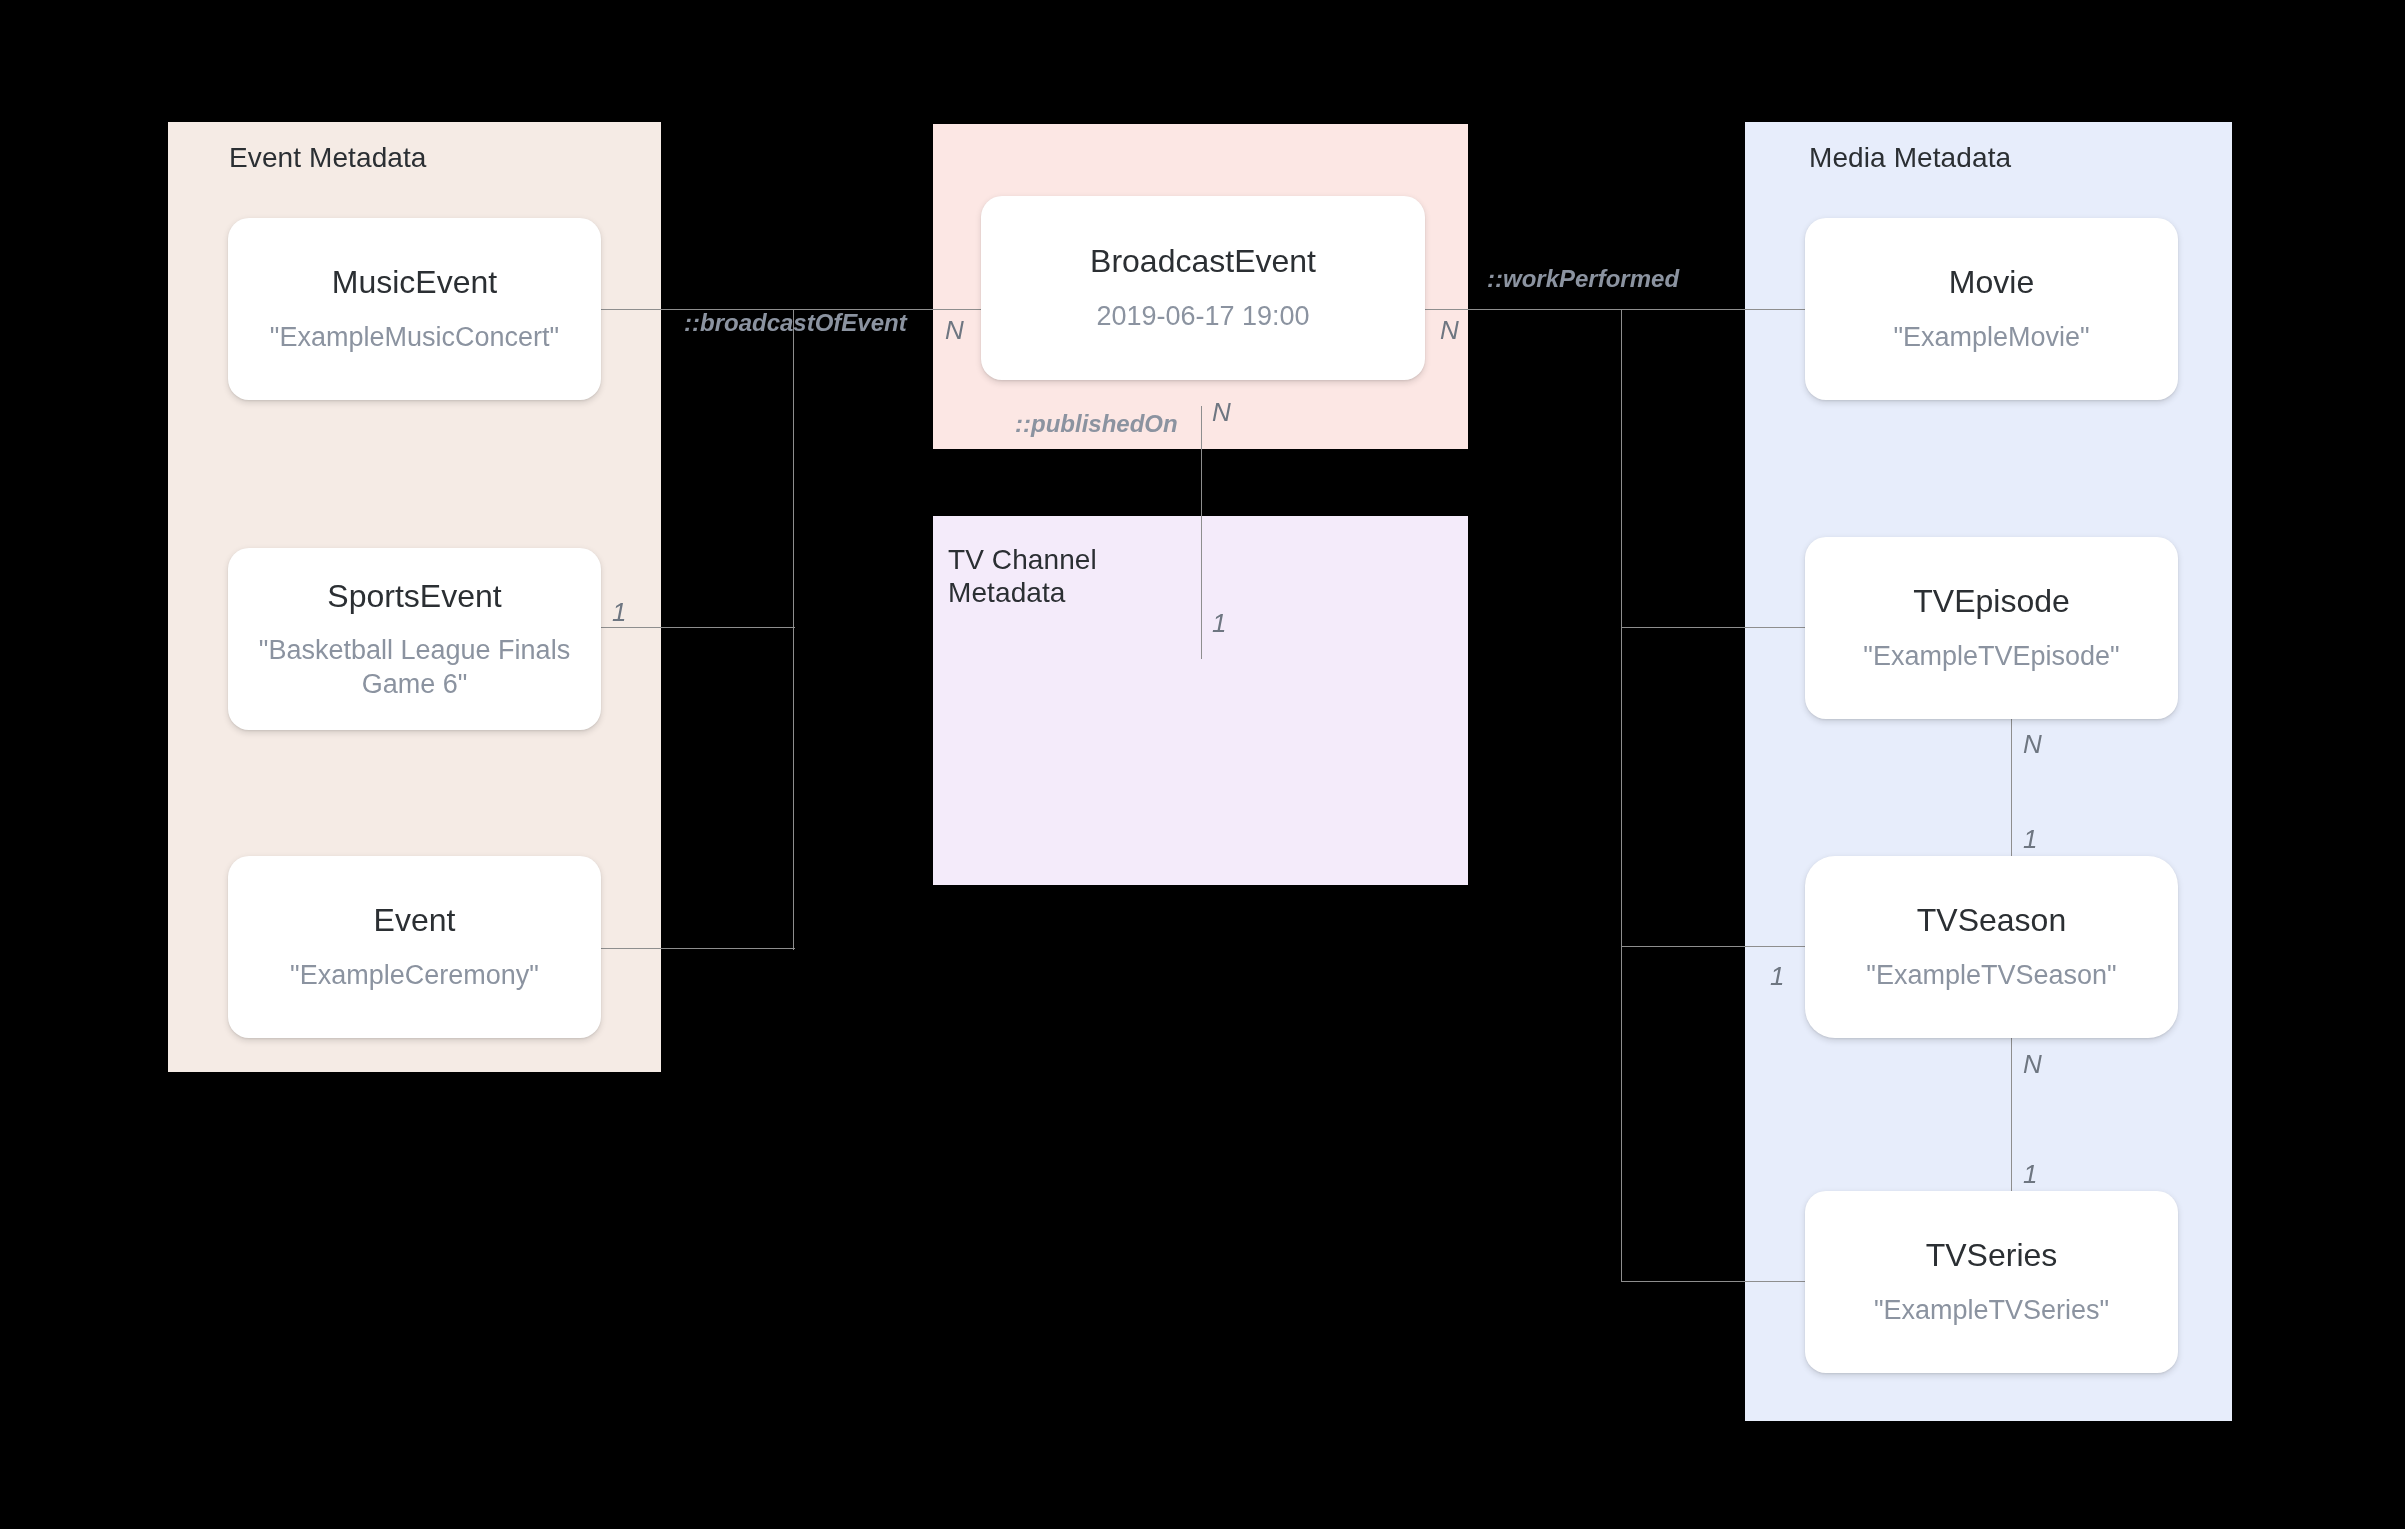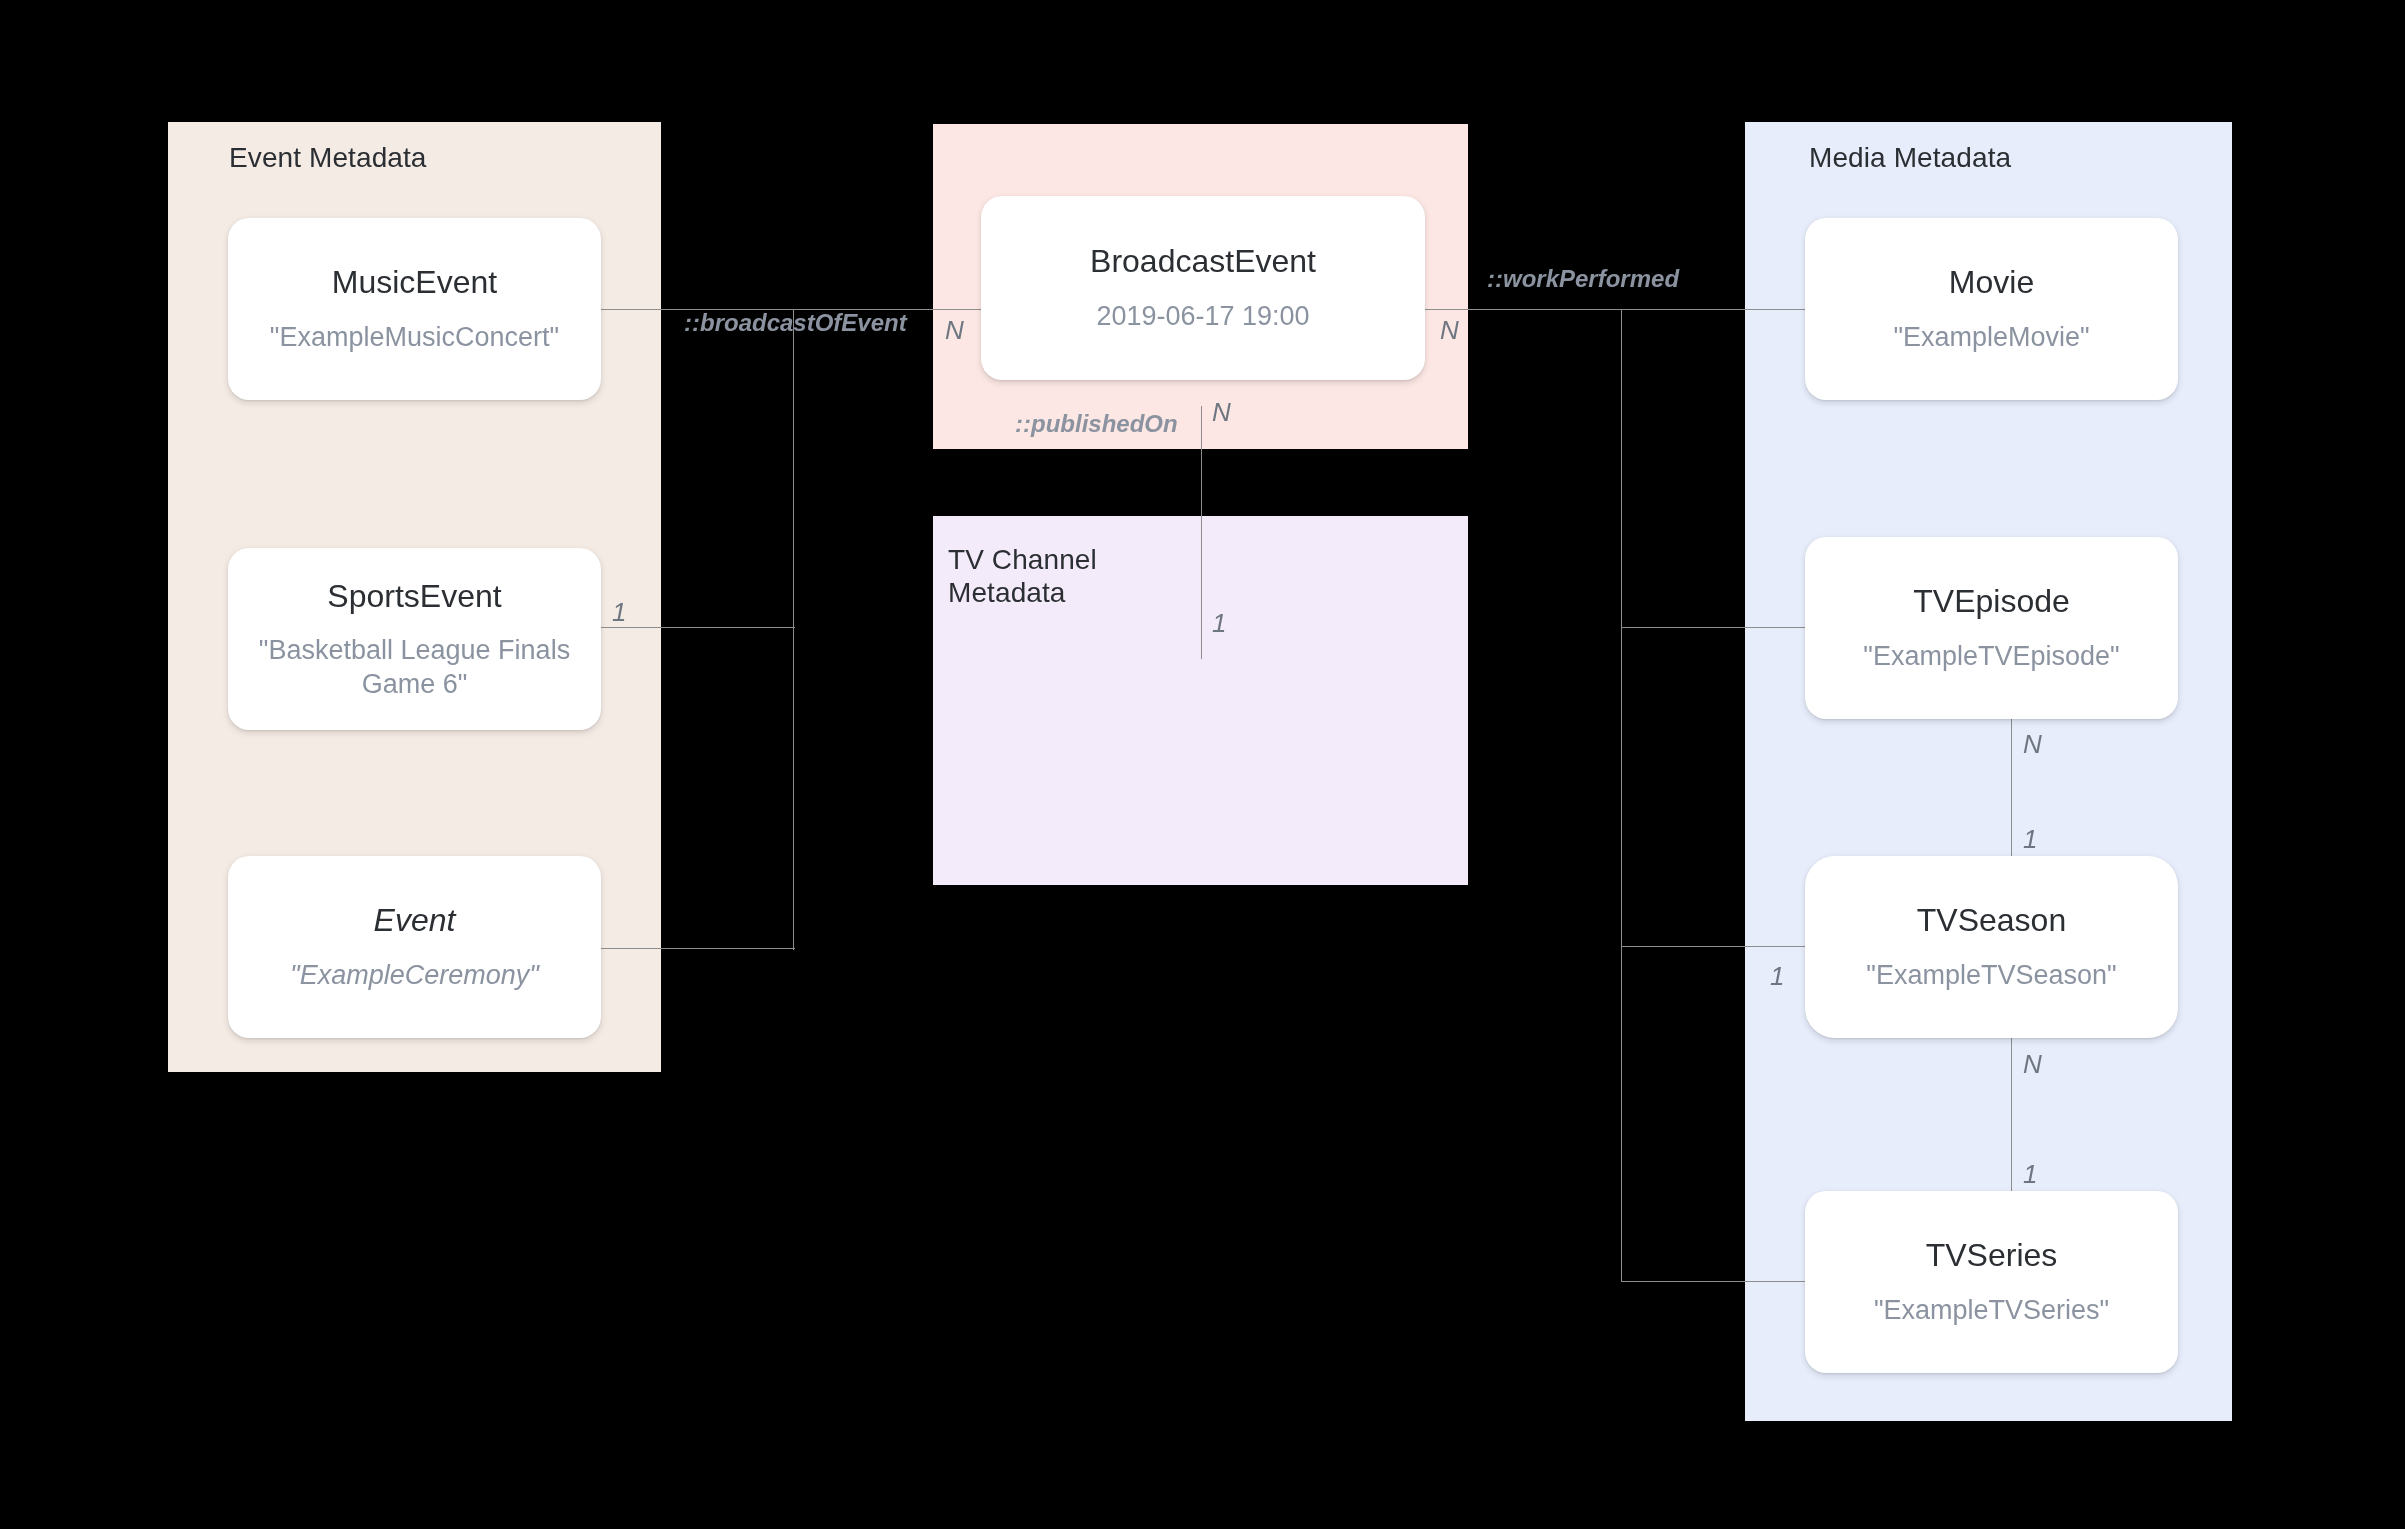--- a/index.html
+++ b/index.html
@@ -151,21 +151,21 @@
   <div class="node" style="left:228px; top:218px; width:373px; height:182px;">
     <div class="node-title">MusicEvent</div>
     <div class="node-value">"ExampleMusicConcert"</div>
   </div>
 
   <div class="node" style="left:228px; top:548px; width:373px; height:182px;">
     <div class="node-title">SportsEvent</div>
     <div class="node-value">"Basketball League Finals Game 6"</div>
   </div>
 
-  <div class="node" style="left:228px; top:856px; width:373px; height:182px;font-style:italic;">
+  <div class="node" style="left:228px; top:856px; width:373px; height:182px;">
     <div class="node-title">Event</div>
     <div class="node-value">"ExampleCeremony"</div>
   </div>
 
   <div class="node" style="left:981px; top:196px; width:444px; height:184px;">
     <div class="node-title">BroadcastEvent</div>
     <div class="node-value">2019-06-17 19:00</div>
   </div>
 
 

